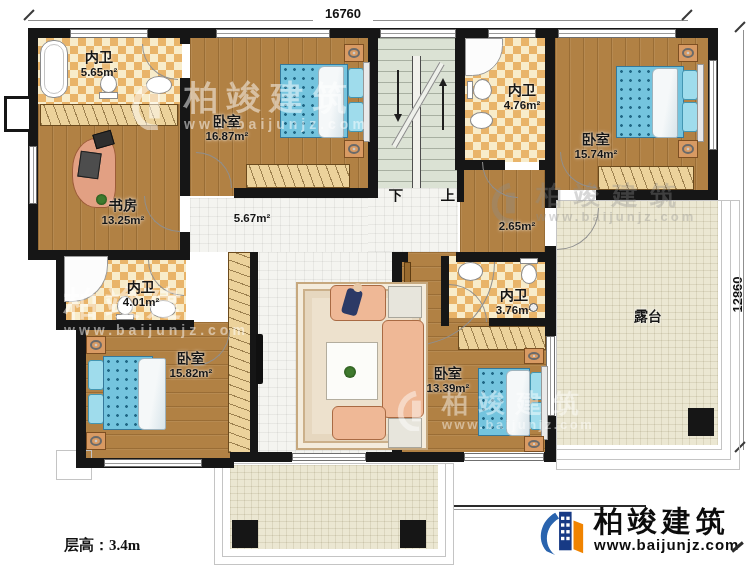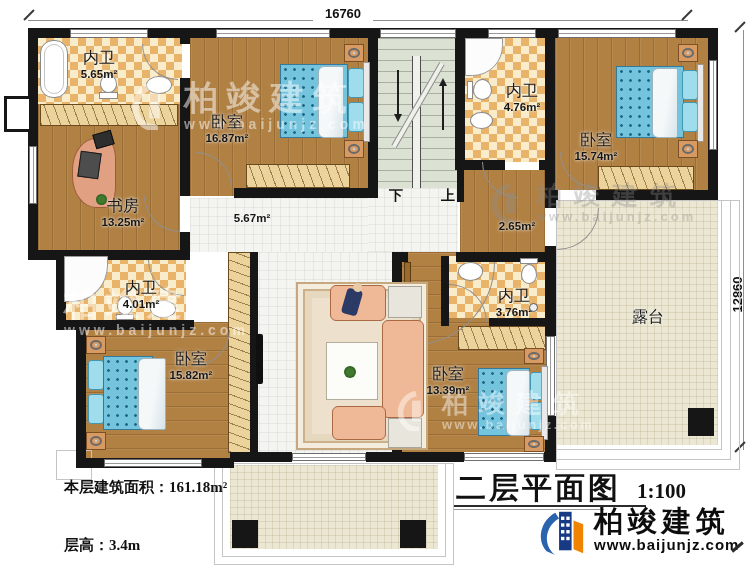--- a/index.html
+++ b/index.html
@@ -21,21 +21,21 @@
   .floor-cream{position:absolute;background-color:#ebe7d2;
     background-image:linear-gradient(rgba(120,110,70,0.14) 1px,transparent 1px),linear-gradient(90deg,rgba(120,110,70,0.14) 1px,transparent 1px);
     background-size:7px 7px;}
   .floor-stair{position:absolute;background-color:#dbe2d4;
     background-image:repeating-linear-gradient(180deg,rgba(90,100,85,0.4) 0 1px,transparent 1px 11px);}
   .wardrobe{position:absolute;background-color:#ecd29b;border:1px solid #6b4a1d;box-sizing:border-box;
     background-image:repeating-linear-gradient(70deg,rgba(90,60,15,0.55) 0 1px,transparent 1px 9px);}
   .wardrobe.vert{background-image:repeating-linear-gradient(20deg,rgba(90,60,15,0.55) 0 1px,transparent 1px 9px);}
   .room-label{position:absolute;text-align:center;color:#151515;line-height:1.18;
     text-shadow:0 0 2px rgba(255,255,255,0.85),0 0 4px rgba(255,255,255,0.6);}
-  .room-label .rn{display:block;font-size:16px;font-weight:400;}
+  .room-label .rn{display:block;font-size:14px;font-weight:700;}
   .room-label .ra{display:block;font-size:11.5px;font-weight:700;}
   .arc{position:absolute;box-sizing:border-box;}
   .arc-br{border-right:1.5px solid #8f8f8f;border-bottom:1.5px solid #8f8f8f;border-bottom-right-radius:100%;}
   .arc-bl{border-left:1.5px solid #8f8f8f;border-bottom:1.5px solid #8f8f8f;border-bottom-left-radius:100%;}
   .arc-tr{border-top:1.5px solid #8f8f8f;border-right:1.5px solid #8f8f8f;border-top-right-radius:100%;}
   .fx{position:absolute;background:#fff;border:1px solid #8a8a8a;box-sizing:border-box;}
   .tub{border-radius:13px;}
   .tub::after{content:'';position:absolute;inset:3px;border:1px solid #c4c4c4;border-radius:10px;}
   .bowl{border-radius:50% 50% 50% 50%/55% 55% 45% 45%;}
   .sink{border-radius:50%;}
@@ -350,27 +350,22 @@
   </div>
   <div class="knob" style="left:529px;top:303px;width:7px;height:7px"></div>
   <div class="room-label" style="left:408px;top:365px;width:80px">
     <span class="rn">卧室</span>
     <span class="ra">13.39m²</span>
   </div>
   <div class="room-label" style="left:618px;top:308px;width:60px">
     <span class="rn">露台</span>
   </div>
 
-  <div class="info-line" style="left:64px;top:478px">本层建筑面积：161.18m²</div>
   <div class="info-line" style="left:64px;top:536px">层高：3.4m</div>
 
-  <div class="plan-title" style="left:456px;top:468px">
-    <span class="t">二层平面图</span>
-    <span class="s">1:100</span>
-  </div>
   <div class="title-rule1" style="left:454px;top:505px;width:192px;height:2px"></div>
   <div class="title-rule2" style="left:454px;top:509px;width:150px;height:1px"></div>
 
   <div class="logo" style="left:534px;top:506px">
     <svg width="54" height="52" viewBox="0 0 56 54">
       <path fill="#2a64ae" d="M22 7 C7 15 2 35 13 47 L22 51 C9 41 11 21 26 13 Z"></path>
       <rect fill="#173a85" x="26" y="6" width="13" height="40"></rect>
       <path fill="#f08300" d="M41 15 L51 19 V49 L41 45 Z"></path>
       <g fill="#ffffff">
         <rect x="28" y="11" width="3.5" height="3.5"></rect>

